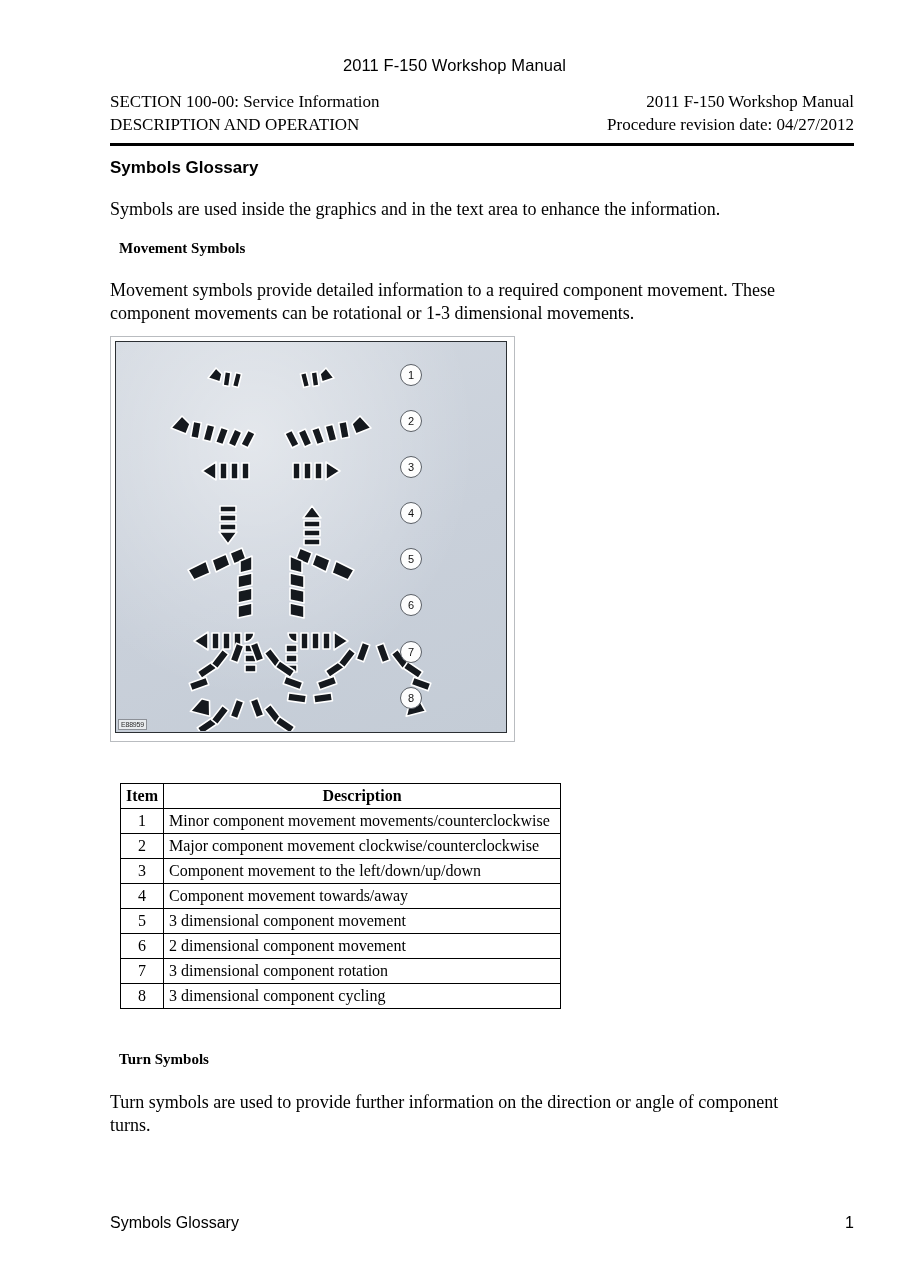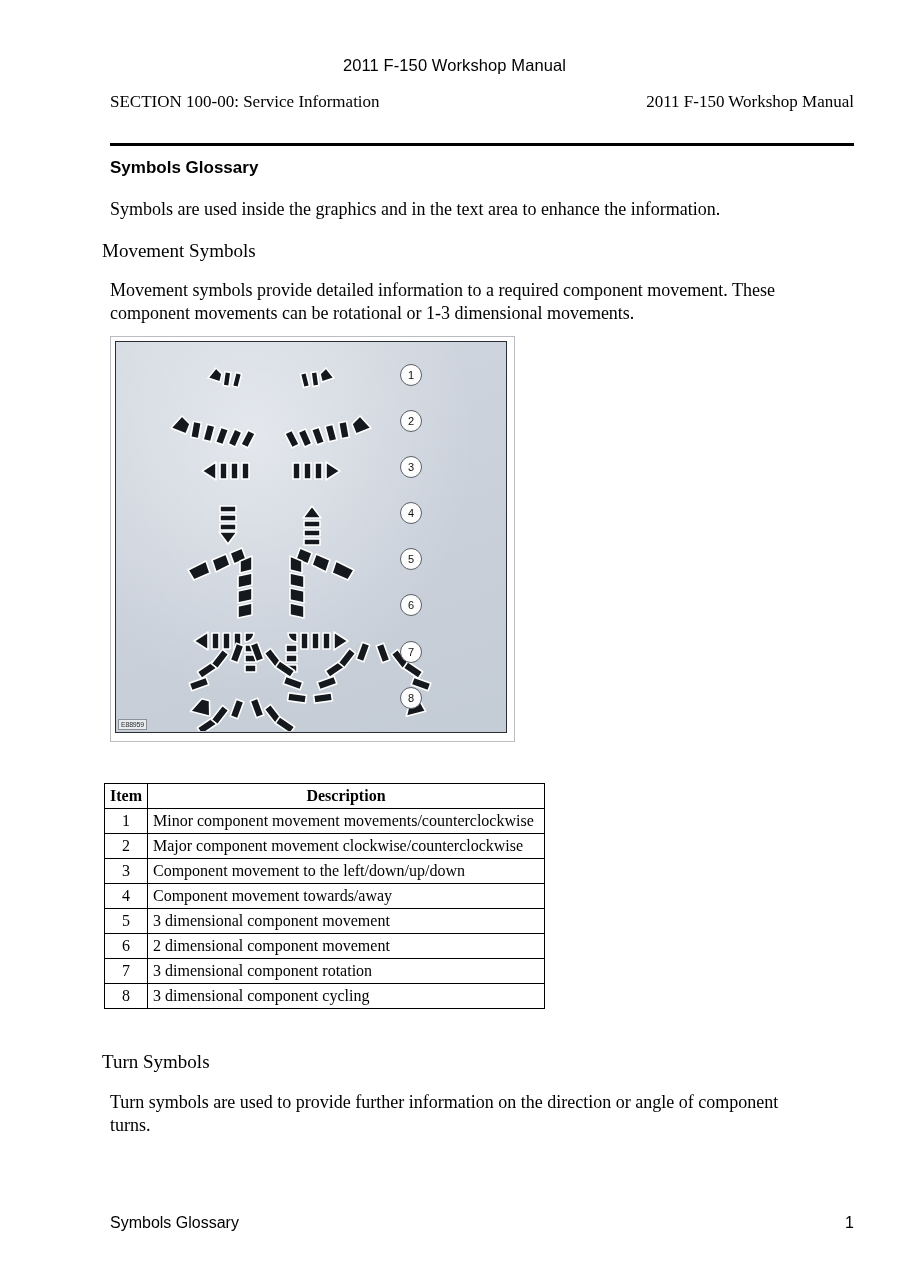--- a/index.html
+++ b/index.html
@@ -57,24 +57,24 @@
   
   .h-sans {
     position: absolute;
     left: 110px;
     font-family: "Liberation Sans", sans-serif;
     font-weight: bold;
     font-size: 17px;
   }
   .h-serif {
     position: absolute;
-    left: 102px;
+    left: 119px;
     font-family: "Liberation Serif", serif;
-    font-weight: normal;
-    font-size: 19px;
+    font-weight: bold;
+    font-size: 15px;
   }
   .para {
     position: absolute;
     left: 110px;
     width: 706px;
     font-size: 18px;
     line-height: 23px;
     text-align: left;
   }
 
@@ -140,21 +140,21 @@
     font-family: "Liberation Sans", sans-serif;
     font-size: 11px;
     line-height: 20px;
     text-align: center;
     color: #111;
   }
 
   
   .item-table {
     position: absolute;
-    left: 104px;
+    left: 120px;
     top: 783px;
     width: 441px;
     border-collapse: collapse;
     font-size: 16px;
     background: #fff;
   }
   .item-table td, .item-table th {
     border: 1px solid #000;
     height: 25px;
     padding: 0 5px;
@@ -184,20 +184,24 @@
 </style>
 </head>
 <body>
 
 <div class="running-head">2011 F-150 Workshop Manual</div>
 
 <div class="doc-header">
   <div class="hrow">
     <div class="hleft">SECTION 100-00: Service Information</div>
     <div class="hright">2011 F-150 Workshop Manual</div>
+  </div>
+  <div class="hrow">
+    <div class="hleft">DESCRIPTION AND OPERATION</div>
+    <div class="hright">Procedure revision date: 04/27/2012</div>
   </div>
 </div>
 <div class="header-rule"></div>
 
 <div class="h-sans" id="title-symbols-glossary">Symbols Glossary</div>
 
 <div class="para" id="para-intro">Symbols are used inside the graphics and in the text area to enhance the information.</div>
 
 <div class="h-serif" id="heading-movement">Movement Symbols</div>
 <div class="para" id="para-movement">Movement symbols provide detailed information to a required component movement. These component movements can be rotational or 1-3 dimensional movements.</div>

